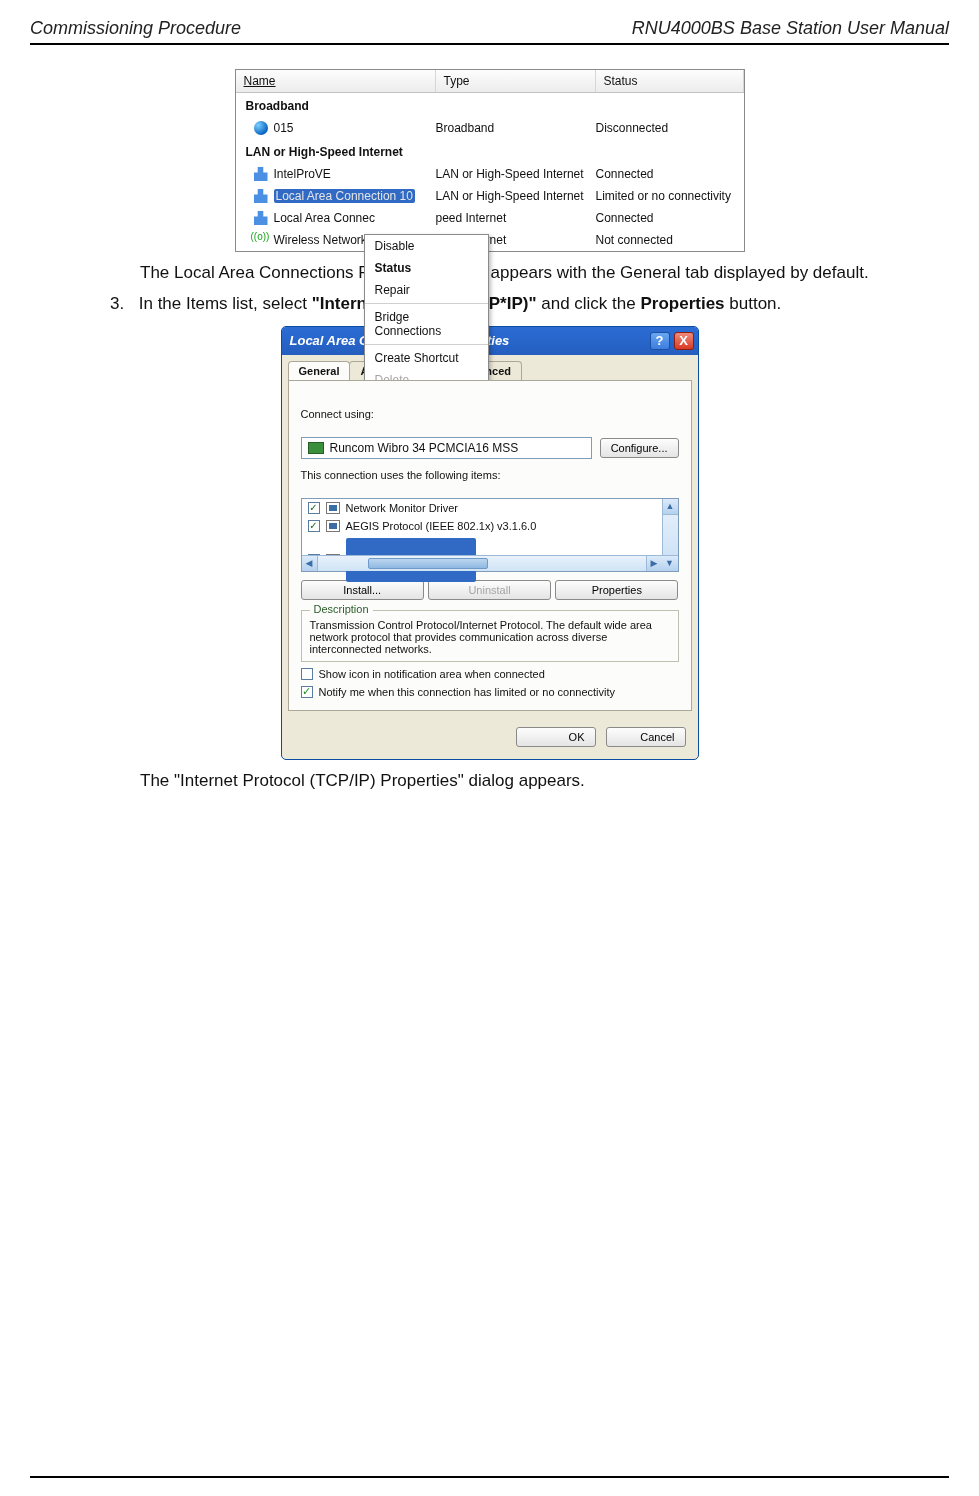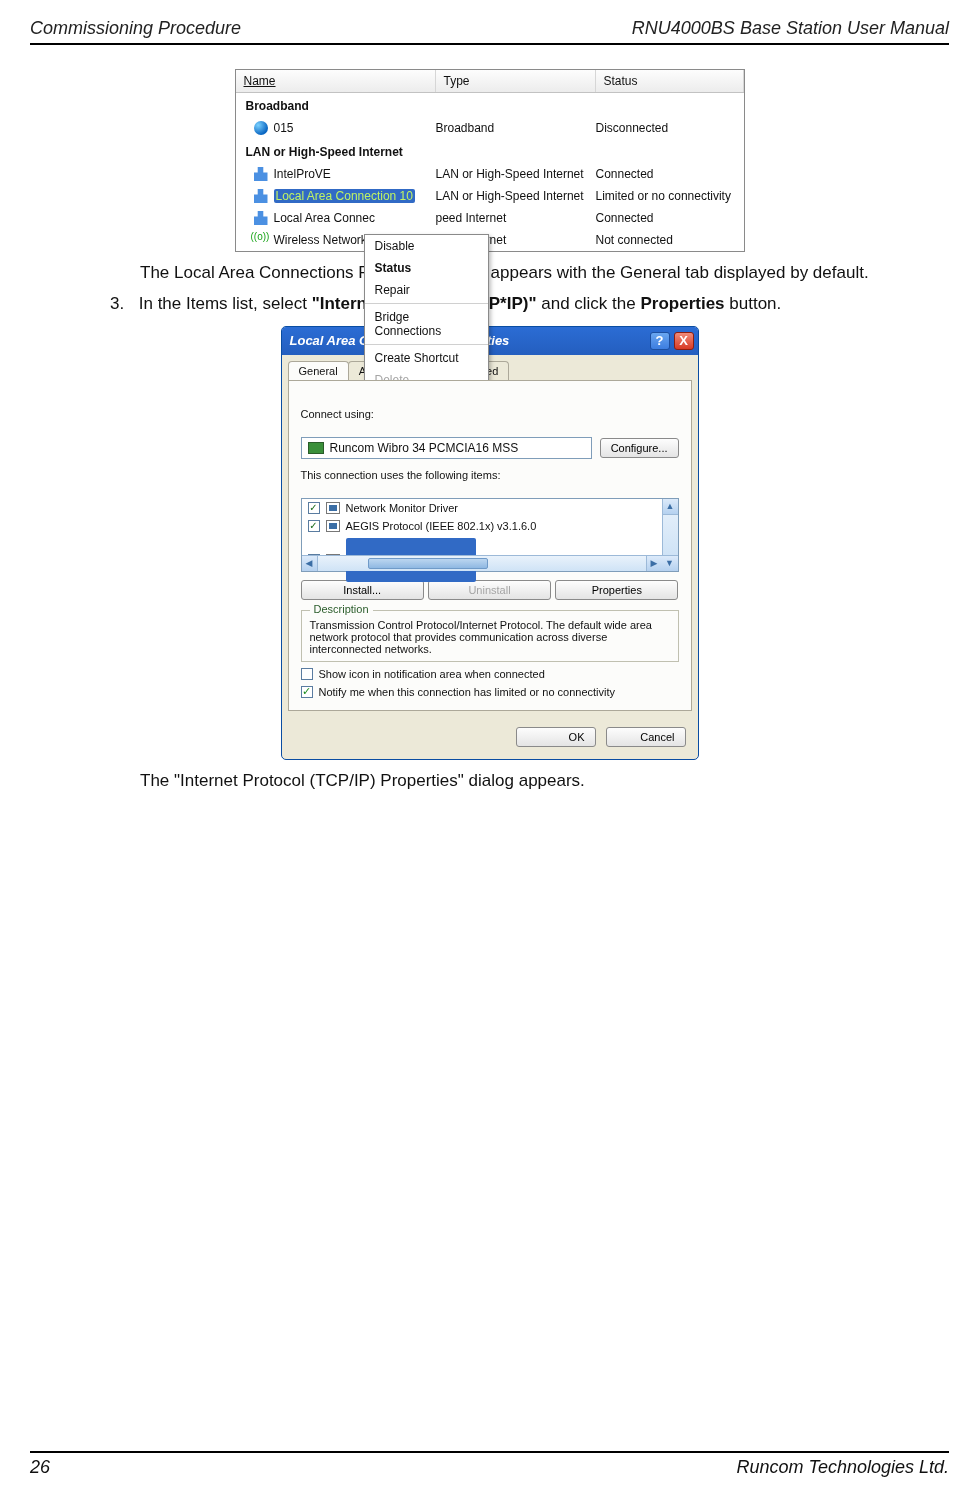--- a/index.html
+++ b/index.html
@@ -15,21 +15,21 @@
   .fig1 .head { display: flex; background: linear-gradient(#fdfdfd,#ececec); border-bottom: 1px solid #c2c2c2; }
   .fig1 .head div { padding: 4px 8px; border-right: 1px solid #d6d6d6; }
   .fig1 .col-name { width: 200px; text-decoration: underline; }
   .fig1 .col-type { width: 160px; }
   .fig1 .col-status { flex: 1; }
   .fig1 .grp { font-weight: 700; padding: 6px 10px 4px 10px; }
   .fig1 .row { display: flex; padding: 4px 0; }
   .fig1 .row .c1 { width: 200px; padding-left: 18px; display: flex; align-items: center; gap: 6px; }
   .fig1 .row .c2 { width: 160px; }
   .fig1 .row .c3 { flex: 1; }
-  .fig1 .sel { background: #316ac5; color: #bef264; border-radius: 2px; padding: 0 2px; }
+  .fig1 .sel { background: #316ac5; color: #e5e5e5; border-radius: 2px; padding: 0 2px; }
   .ico { width: 14px; height: 14px; display: inline-block; }
   .ico.globe { background: radial-gradient(circle at 30% 30%, #7ad1ff, #0a66c2 70%); border-radius: 50%; }
   .ico.lan { background: #4b90e2; clip-path: polygon(0 100%,0 40%,30% 40%,30% 0,70% 0,70% 40%,100% 40%,100% 100%); }
   .ico.wifi { width: 14px; height: 14px; position: relative; }
   .ico.wifi::before { content: "((o))"; font-size: 10px; color: #1aa51a; position: absolute; left: -3px; top: -2px; }
 
   .ctxmenu { position: absolute; left: 128px; top: 164px; width: 125px; background: #fff; border: 1px solid #8a8a8a; box-shadow: 2px 2px 4px rgba(0,0,0,.25); font-size: 12px; }
   .ctxmenu div { padding: 4px 10px; }
   .ctxmenu .sep { border-top: 1px solid #d0d0d0; margin: 2px 0; padding: 0; height: 0; }
   .ctxmenu .bold { font-weight: 700; }
@@ -44,21 +44,21 @@
   .body .b { font-weight: 700; }
 
   
   .fig2 { width: 418px; margin: 10px auto 10px auto; background: #ece9d8; border: 1px solid #0a4da2; border-radius: 5px; font-size: 12px; }
   .fig2 .titlebar { height: 28px; background: linear-gradient(#2b6cd4,#245ebf); border-radius: 4px 4px 0 0; display: flex; align-items: center; justify-content: space-between; padding: 0 4px 0 8px; color: #fff; font-weight: 700; font-style: italic; font-size: 13px; }
   .fig2 .tbtns { display: flex; gap: 4px; }
   .fig2 .tbtn { width: 20px; height: 18px; border-radius: 3px; display: flex; align-items: center; justify-content: center; font-weight: 700; font-style: normal; font-size: 13px; }
   .fig2 .tbtn.help { background: linear-gradient(#6aa6f0,#3c7de0); border:1px solid #1d4fa0; }
   .fig2 .tbtn.close { background: linear-gradient(#f08b7a,#d83a24); border:1px solid #8e1d0f; }
   .tabs { display: flex; gap: 0; padding: 6px 6px 0 6px; font-size: 11px; }
-  .tabs div { background: #ece9d8; border: 1px solid #aca899; border-bottom: none; border-radius: 4px 4px 0 0; padding: 3px 10px; margin-right: -1px; }
+  .tabs div { background: #ece9d8; border: 1px solid #aca899; border-bottom: none; border-radius: 4px 4px 0 0; padding: 3px 10px; margin-right: -1px; font-weight: bold; }
   .tabs div.active { background: #fcfcfa; position: relative; z-index: 2; }
   .panel { margin: 0 6px 6px 6px; background: #fcfcfa; border: 1px solid #aca899; padding: 10px 12px 12px 12px; position: relative; }
   .panel .lbl { font-size: 11px; margin: 17px 0; }
   .adapterbox { display: flex; gap: 8px; align-items: center; }
   .adapterbox .name { flex: 1; background: #fff; border: 1px solid #7f9db9; padding: 3px 6px; display: flex; align-items: center; gap: 6px; height: 22px; }
   .chip { width: 16px; height: 12px; background: #3a8f3a; border: 1px solid #2a5c2a; }
   .btn { background: linear-gradient(#fdfdfd,#e4e4e4); border: 1px solid #8a8a8a; border-radius: 3px; padding: 3px 10px; font-size: 11px; }
   .btn.dis { color: #a5a5a5; }
   .listbox { margin-top: 4px; border: 1px solid #7f9db9; background: #fff; height: 74px; position: relative; }
   .listbox .sbar { position: absolute; right: 0; top: 0; bottom: 16px; width: 16px; background: linear-gradient(#e9f2fb,#cfe3f6); border-left: 1px solid #9cb9d8; }
@@ -243,18 +243,14 @@
       <button class="btn">Cancel</button>
     </div>
   </div>
 
   <div class="body">
     <p>The "Internet Protocol (TCP/IP) Properties" dialog appears.</p>
   </div>
 
   <div class="footer">
     <hr class="rule2">
-    <div class="line">
-      <span>26</span>
-      <span>Runcom Technologies Ltd.</span>
-    </div>
   </div>
 </div>
 
 </body></html>

